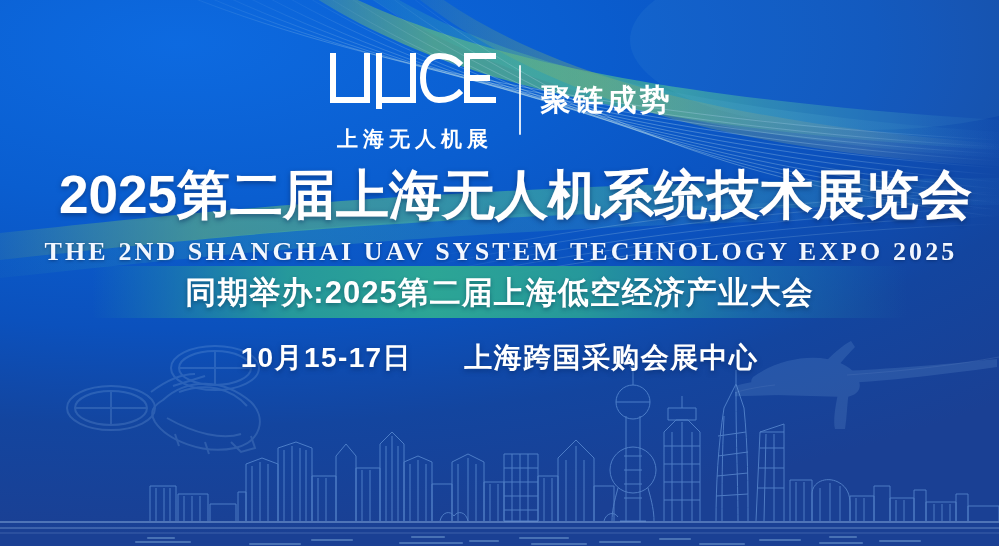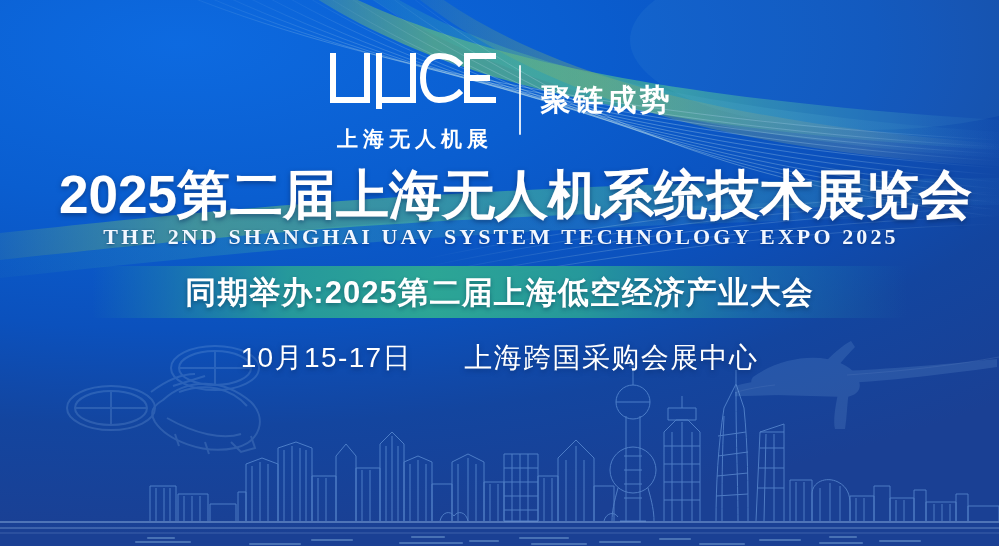--- a/index.html
+++ b/index.html
@@ -46,23 +46,23 @@
 
   
   .title-wrap{position:absolute;left:0;right:0;top:168px;text-align:center;}
   .title-cn{
     color:#ffffff;font-size:53px;font-weight:700;letter-spacing:0px;
     line-height:1;white-space:nowrap;
     text-shadow:0 2px 5px rgba(3,32,85,.55), 0 0 1px rgba(255,255,255,.5);
     padding-left:32px;
   }
   .title-en{
-    margin-top:5px;color:#f2f7ff;
+    margin-top:18px;color:#f2f7ff;
     font-family:"Liberation Serif","DejaVu Serif",serif;
-    font-size:22px;font-weight:700;letter-spacing:3.1px;
+    font-size:26px;font-weight:700;letter-spacing:3.1px;
     line-height:1;white-space:nowrap;text-indent:3px;
     text-shadow:0 1px 3px rgba(3,32,85,.5);
   }
 
   
   .banner{
     position:absolute;left:92px;top:266px;width:815px;height:52px;
     display:flex;align-items:center;justify-content:center;
     background:linear-gradient(90deg,
       rgba(20,92,190,0) 0%,
@@ -75,21 +75,21 @@
   }
   .banner-text{
     color:#ffffff;font-size:31px;font-weight:700;letter-spacing:1px;
     line-height:1;white-space:nowrap;
     text-shadow:0 2px 4px rgba(4,40,70,.45);
   }
 
   
   .meta{
     position:absolute;left:0;right:0;top:344px;text-align:center;
-    color:#ffffff;font-size:28px;font-weight:400;letter-spacing:1.4px;
+    color:#ffffff;font-size:28px;font-weight:700;letter-spacing:1.4px;
     line-height:1;white-space:nowrap;
     text-shadow:0 2px 5px rgba(3,32,85,.5);
   }
   .meta .gap{display:inline-block;width:34px;}
 </style>
 </head>
 <body>
 
 <div class="stage">
 

